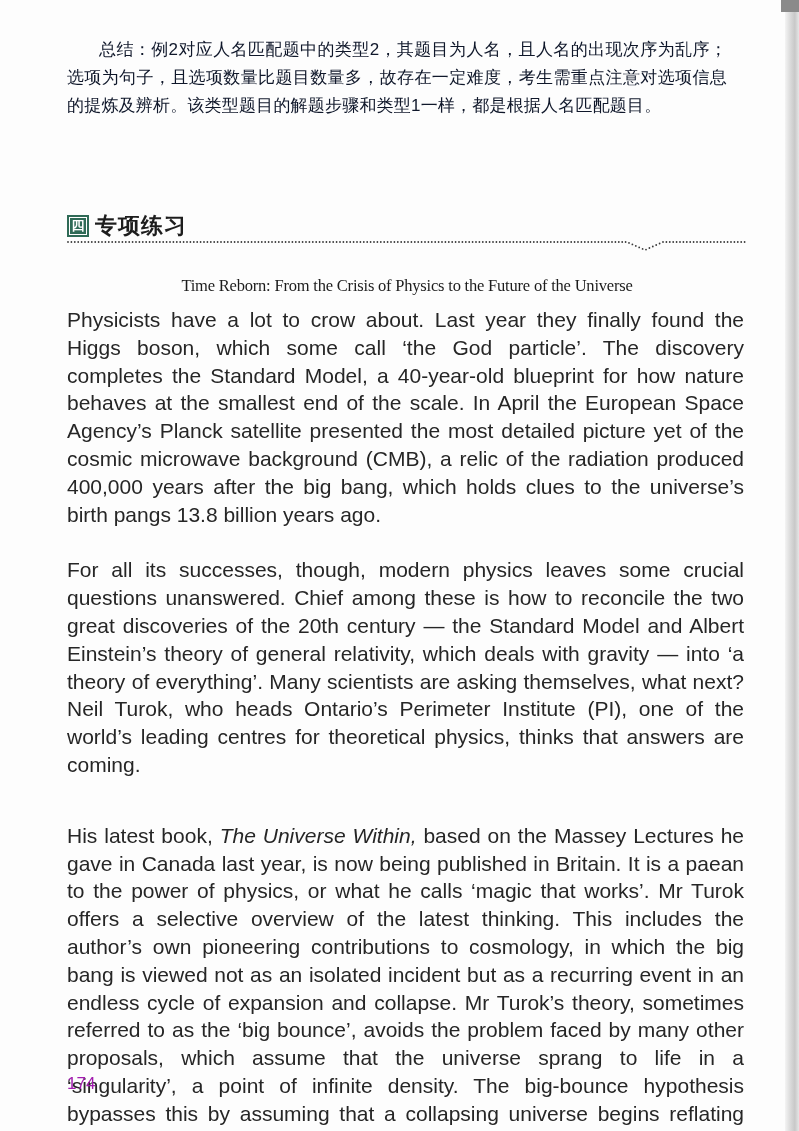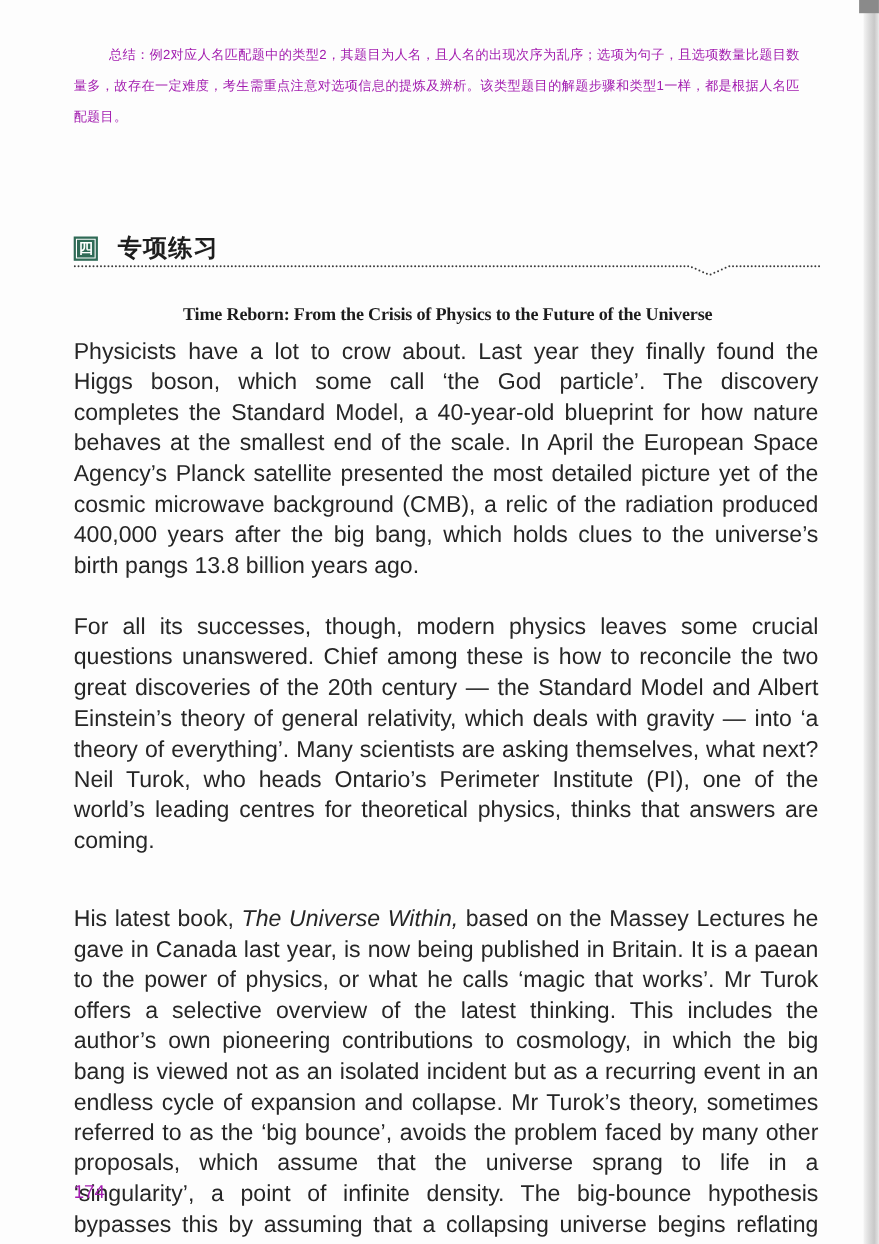--- a/index.html
+++ b/index.html
@@ -34,24 +34,24 @@
     position: absolute;
     top: 0; right: 0;
     width: 18px; height: 12px;
     background: #8a8a8a;
   }
   .summary {
     position: absolute;
     left: 67px;
     top: 36px;
     width: 660px;
-    font-size: 12px;
+    font-size: 17px;
     line-height: 28px;
     letter-spacing: 0.2px;
-    color: #a21caf;
+    color: #0f172a;
     text-align: justify;
   }
   .summary p {
     margin: 0;
     text-indent: 32px;
   }
   .section-header {
     position: absolute;
     left: 67px;
     top: 211px;
@@ -65,42 +65,42 @@
     background: #2f6a56;
     color: #ffffff;
     font-size: 13px;
     font-weight: bold;
     display: flex;
     align-items: center;
     justify-content: center;
     box-shadow: inset 0 0 0 2px #2f6a56, inset 0 0 0 3px #ffffff;
   }
   .section-title {
-    margin-left: 18px;
+    margin-left: 6px;
     font-size: 22px;
     font-weight: bold;
     color: #1d1d1d;
     letter-spacing: 1px;
   }
   .divider {
     position: absolute;
     left: 67px;
     top: 238px;
     width: 680px;
     height: 18px;
   }
   .article-title {
     position: absolute;
     left: 67px;
     top: 276px;
     width: 680px;
     text-align: center;
     font-family: "Liberation Serif", "DejaVu Serif", serif;
     font-size: 16.5px;
-    font-weight: bold;
+    font-weight: normal;
     color: #1c1c1c;
     letter-spacing: -0.2px;
   }
   .article-body {
     position: absolute;
     left: 67px;
     top: 306px;
     width: 677px;
     font-family: "Liberation Sans", "DejaVu Sans", sans-serif;
     font-size: 21px;

